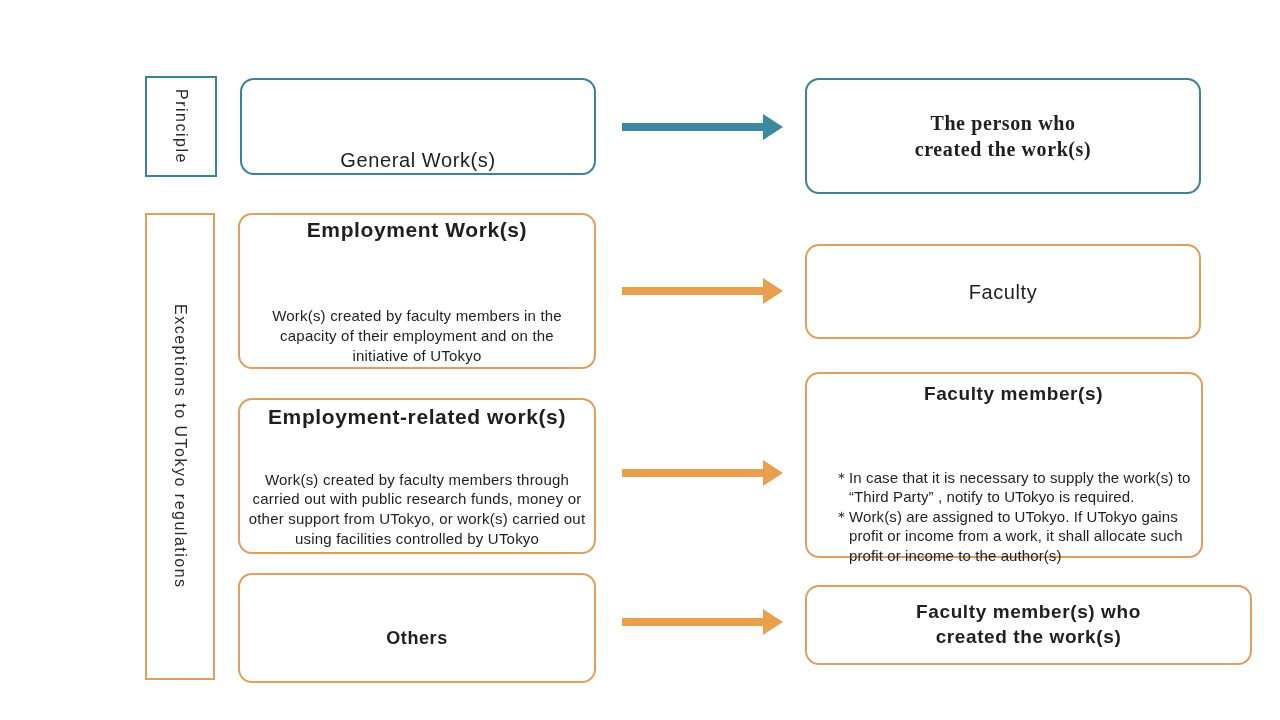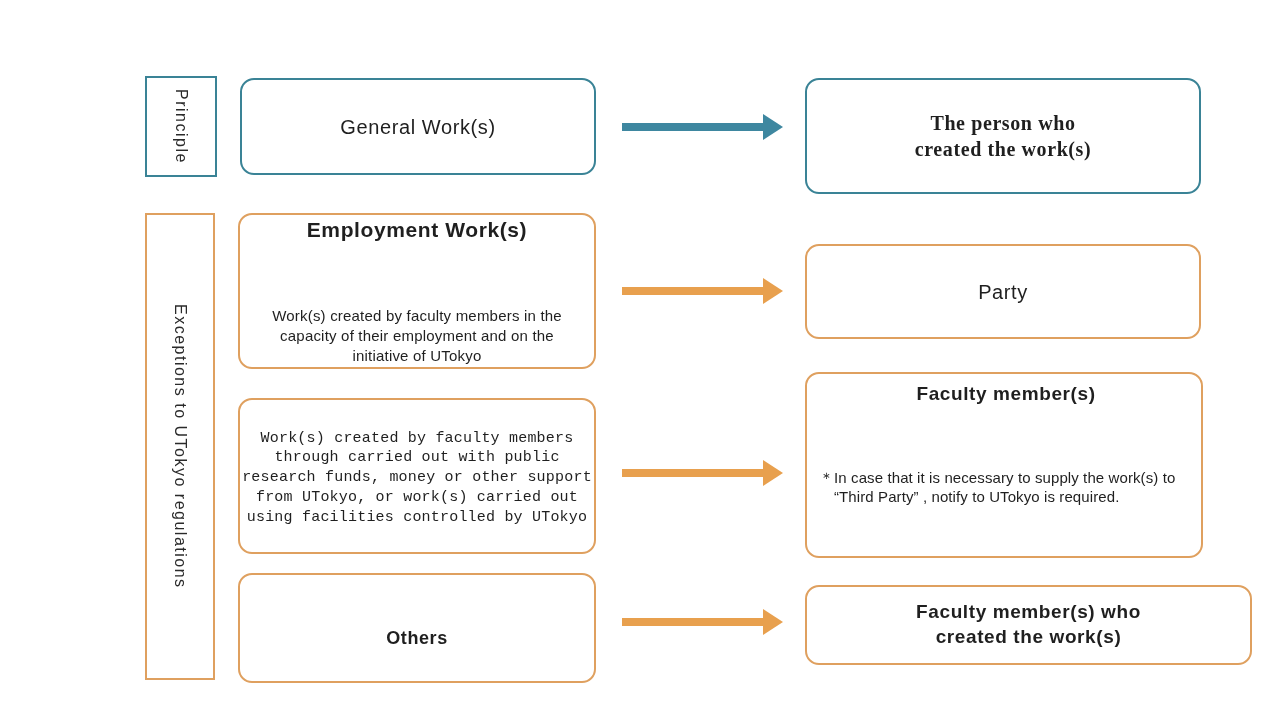--- a/index.html
+++ b/index.html
@@ -60,21 +60,21 @@
     font-size:15px;
     line-height:1.32;
     letter-spacing:0.2px;
     margin-top:28px;
     padding:0 16px;
   }
 
   
   .node.notes-box{
     justify-content:flex-start;
-    padding:8px 8px 6px 12px;
+    padding:8px 8px 6px 27px;
   }
   .notes{
     margin-top:26px;
     text-align:left;
     width:100%;
   }
   .note{
     font-size:15px;
     line-height:1.3;
     letter-spacing:0.1px;
@@ -104,21 +104,21 @@
 <div class="canvas">
 
   <div class="abs vlabel teal" style="left:145px;top:76px;width:72px;height:101px;">
     <span class="vtext">Principle</span>
   </div>
 
   <div class="abs vlabel orange" style="left:145px;top:213px;width:70px;height:467px;">
     <span class="vtext">Exceptions  to  UTokyo  regulations</span>
   </div>
 
-  <div class="abs node teal" style="left:240px;top:78px;width:356px;height:97px;">
+  <div class="abs node teal" style="left:240px;top:78px;width:356px;height:97px;justify-content:flex-end;">
     <div class="title">General  Work(s)</div>
   </div>
 
   <div class="abs arrow teal" style="left:622px;top:114px;width:161px;">
     <div class="shaft"></div>
     <div class="head"></div>
   </div>
 
   <div class="abs node teal" style="left:805px;top:78px;width:396px;height:116px;font-family:Liberation Serif, serif;">
     <div class="title bold multiline">The person who
@@ -129,36 +129,38 @@
     <div class="title bold" style="font-size:21px;">Employment Work(s)</div>
     <div class="body-text">Work(s) created by faculty members in the capacity of their employment and on the initiative of UTokyo</div>
   </div>
 
   <div class="abs arrow orange" style="left:622px;top:278px;width:161px;">
     <div class="shaft"></div>
     <div class="head"></div>
   </div>
 
   <div class="abs node orange" style="left:805px;top:244px;width:396px;height:95px;">
-    <div class="title">Party</div>
+    <div class="title">Faculty</div>
   </div>
 
   <div class="abs node orange" style="left:238px;top:398px;width:358px;height:156px;">
-    <div class="body-text" style="margin-top:4px;padding:0 2px;font-family:Liberation Mono, monospace;">Work(s) created by faculty members through carried out with public research funds, money or other support from UTokyo, or work(s) carried out using facilities controlled by UTokyo</div>
+    <div class="title bold" style="font-size:21px;">Employment-related work(s)</div>
+    <div class="body-text" style="margin-top:4px;padding:0 2px;">Work(s) created by faculty members through carried out with public research funds, money or other support from UTokyo, or work(s) carried out using facilities controlled by UTokyo</div>
   </div>
 
   <div class="abs arrow orange" style="left:622px;top:460px;width:161px;">
     <div class="shaft"></div>
     <div class="head"></div>
   </div>
 
   <div class="abs node orange notes-box" style="left:805px;top:372px;width:398px;height:186px;">
     <div class="title bold" style="font-size:19px;">Faculty member(s)</div>
     <div class="notes">
       <div class="note">＊In case that it is necessary to supply the work(s) to “Third Party” , notify to UTokyo is required.</div>
+      <div class="note">＊Work(s) are assigned to UTokyo. If UTokyo gains profit or income from a work, it shall allocate such profit or income to the author(s)</div>
     </div>
   </div>
 
   <div class="abs node orange" style="left:238px;top:573px;width:358px;height:110px;">
     <div class="title bold" style="font-size:18px;margin-top:22px;">Others</div>
   </div>
 
   <div class="abs arrow orange" style="left:622px;top:609px;width:161px;">
     <div class="shaft"></div>
     <div class="head"></div>

